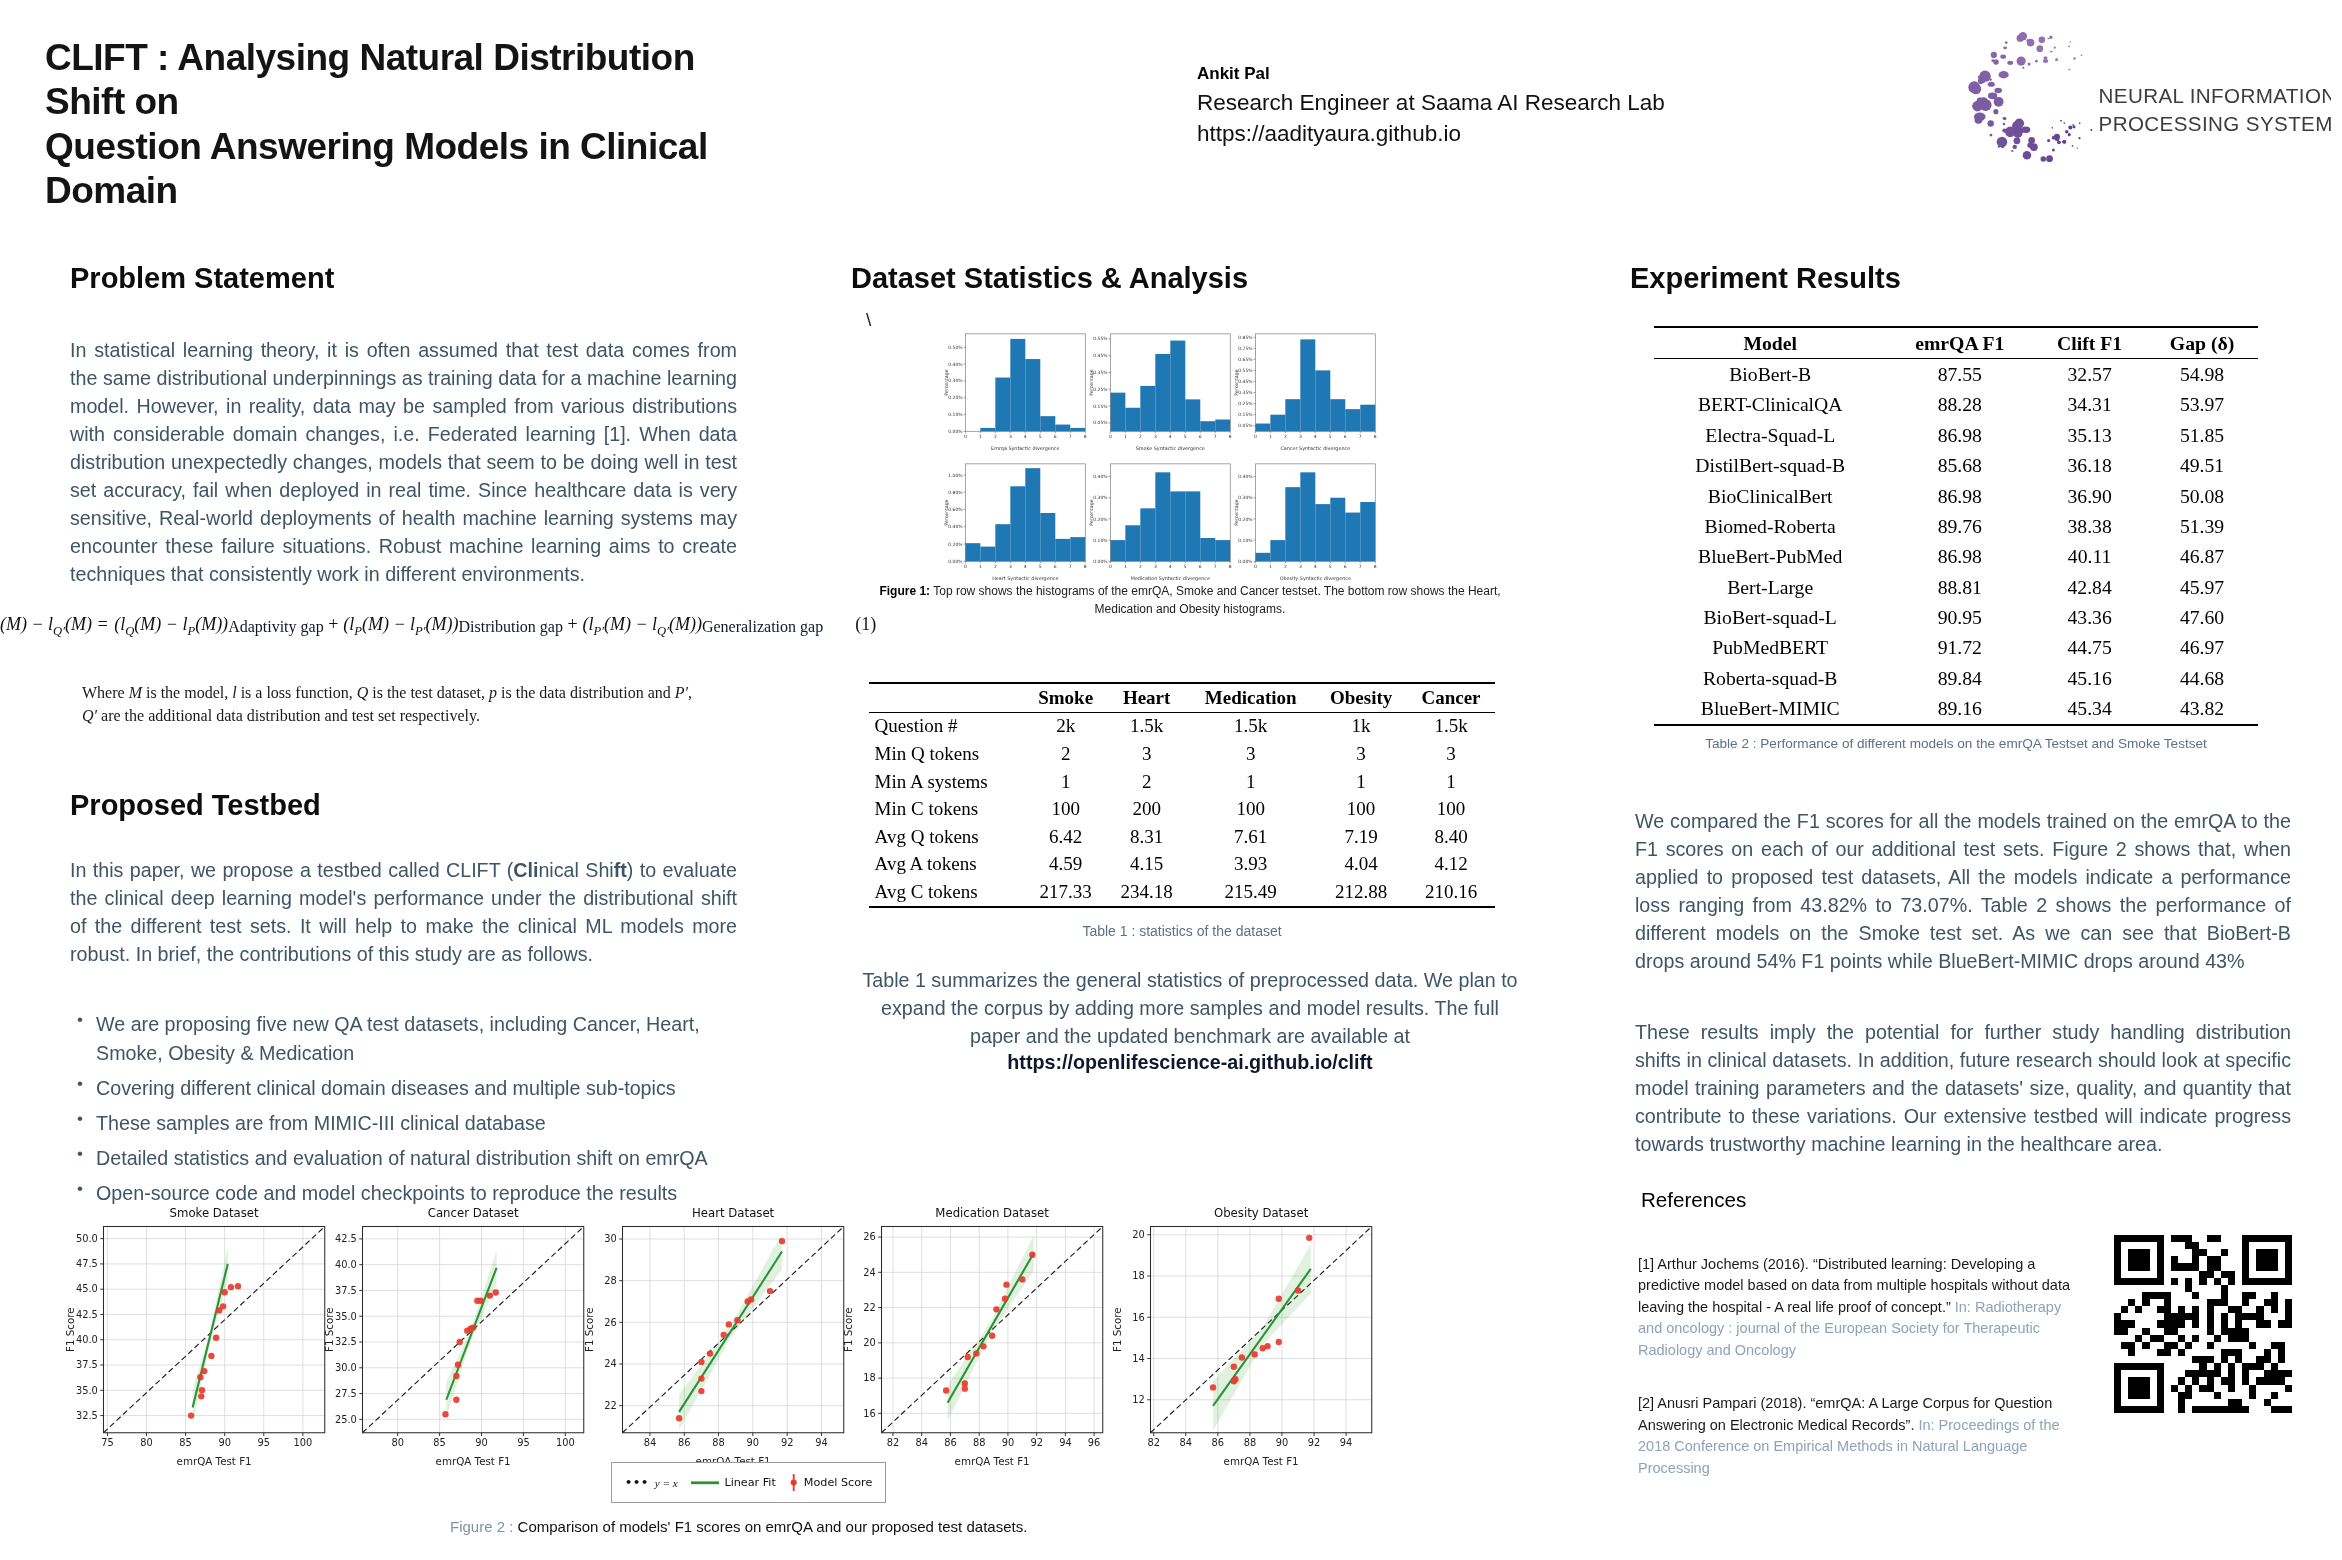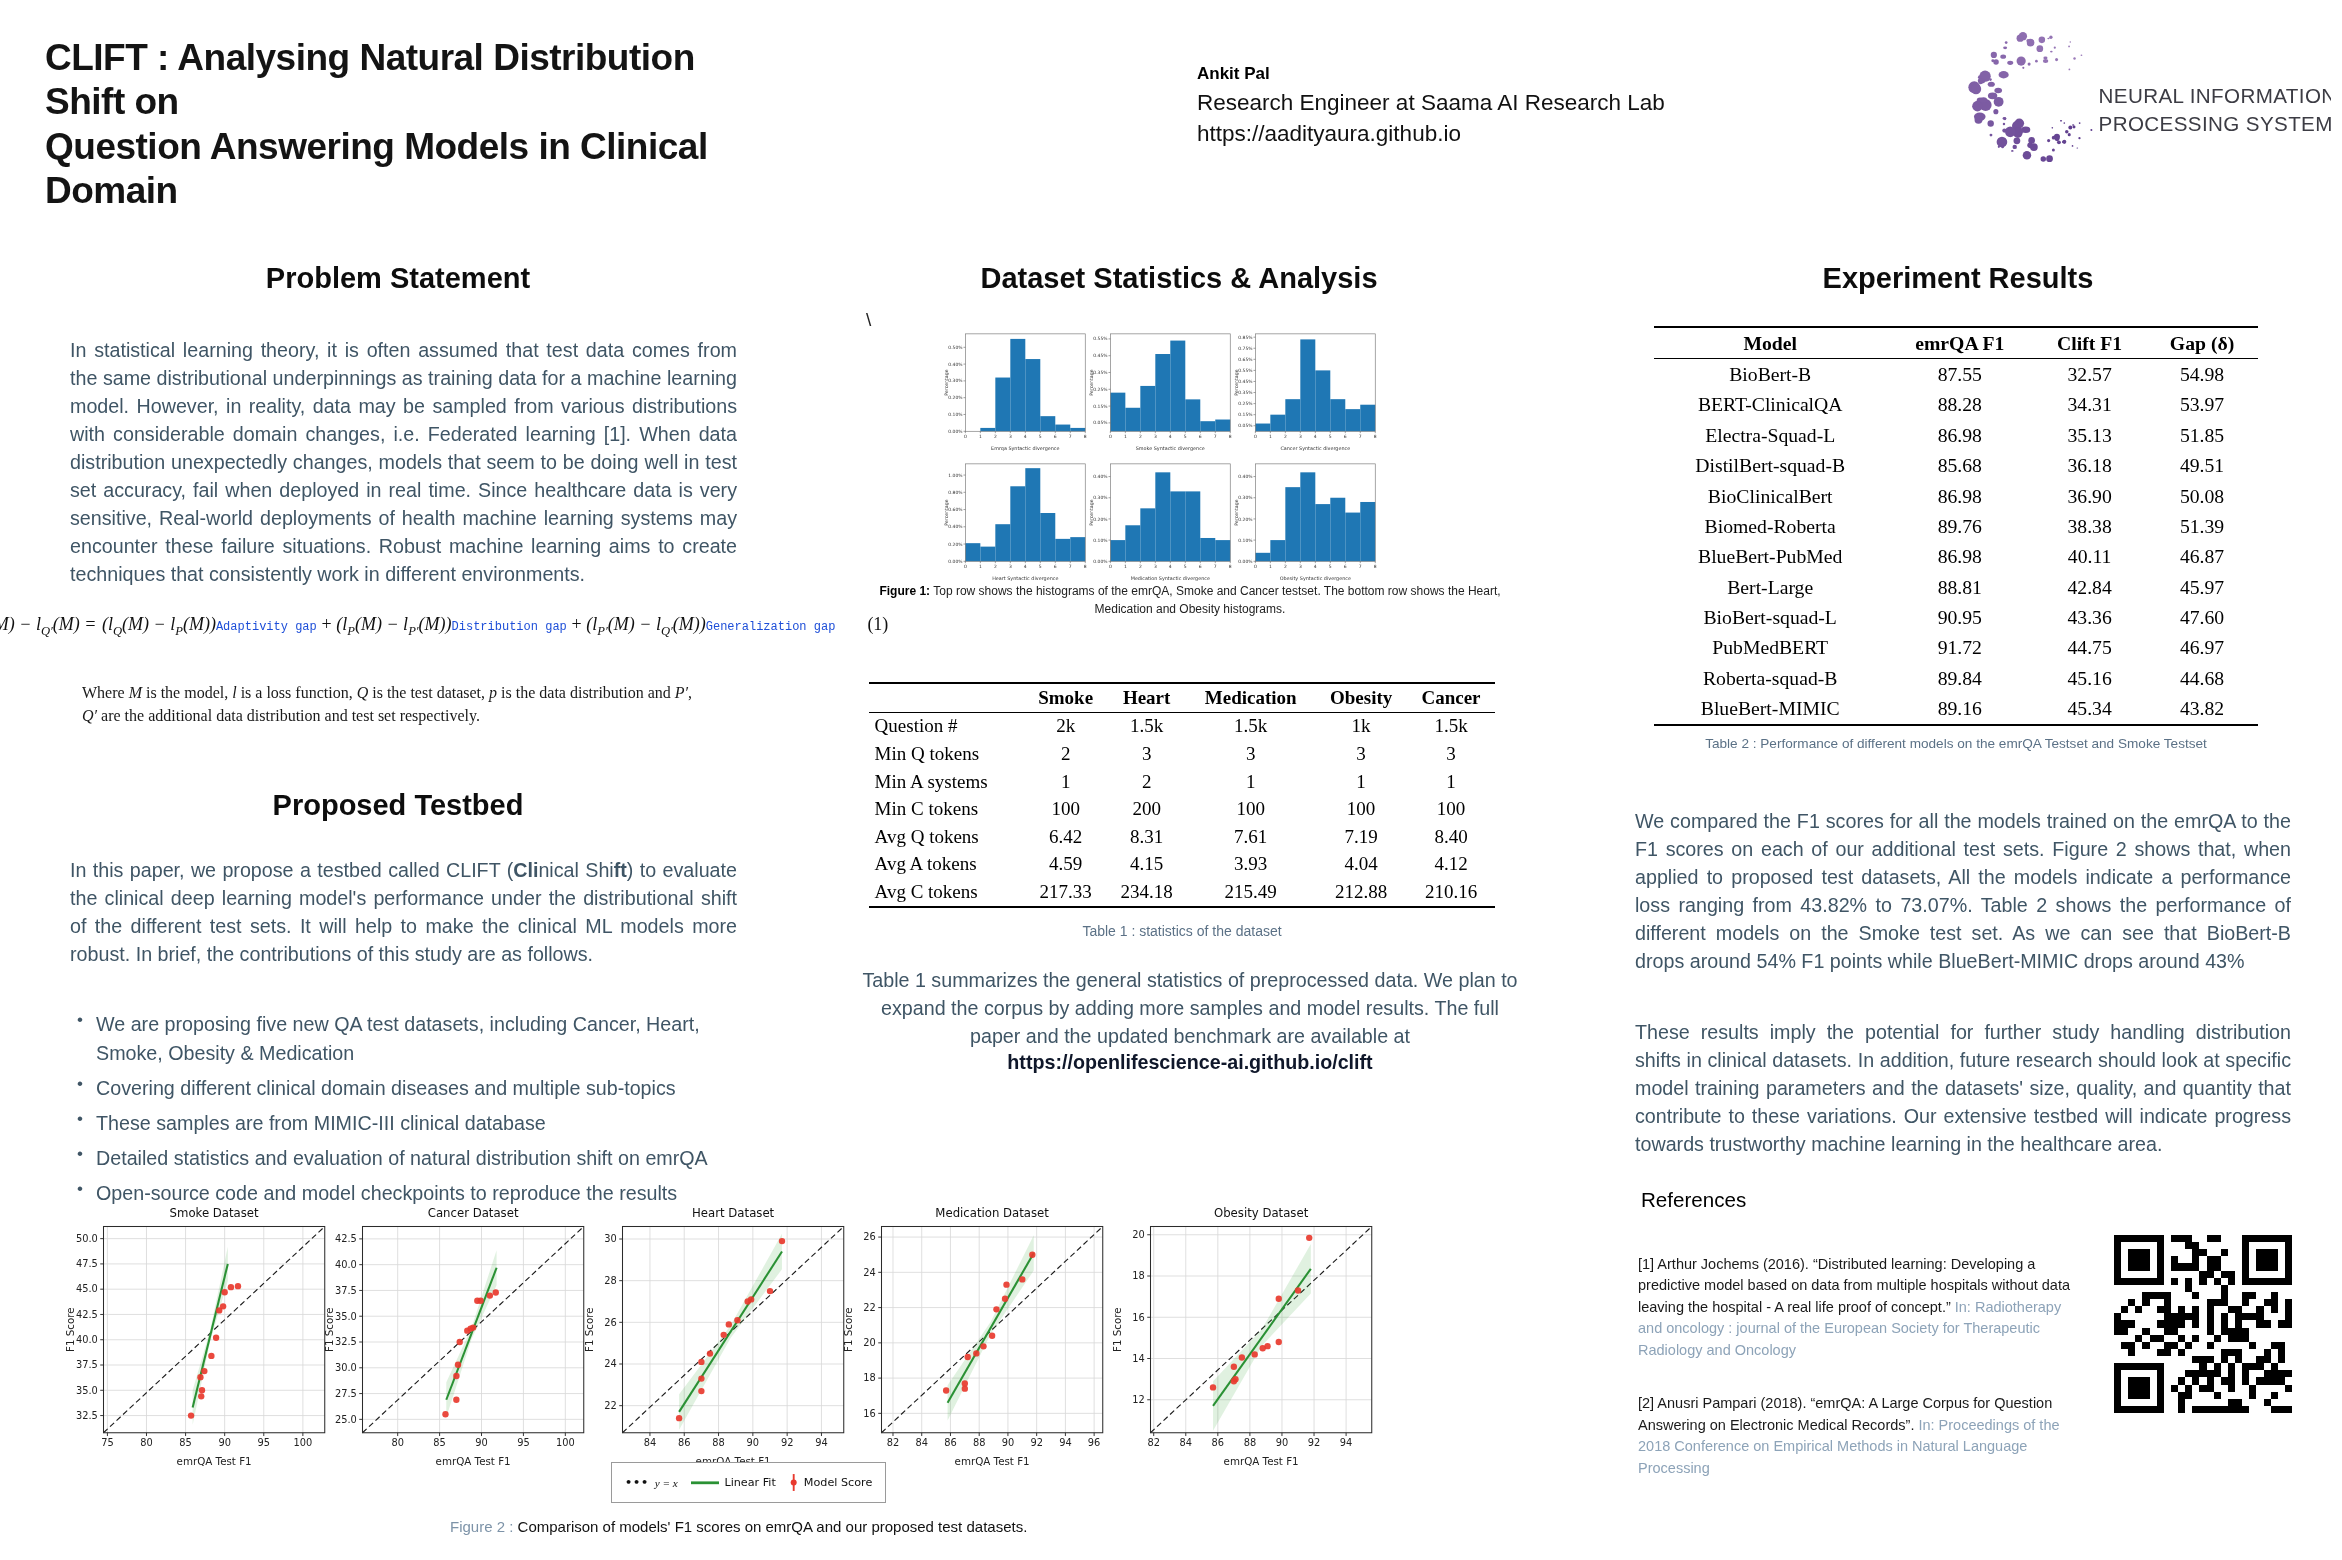--- a/index.html
+++ b/index.html
@@ -2,29 +2,29 @@
 <html style="font-size:15px"><head>
 <meta charset="utf-8">
 <style>
   html,body{margin:0;padding:0;background:#e8e8e8;}
   .poster{position:relative;width:2342px;height:1561px;background:#ffffff;overflow:hidden;
           font-family:"Liberation Sans",sans-serif;color:#3f5565;}
   .abs{position:absolute;}
   .title{font-size:37px;font-weight:700;color:#141414;line-height:1.2;letter-spacing:-0.5px;font-family:"Liberation Sans",sans-serif;}
   .author-name{font-size:17px;font-weight:700;color:#000;}
   .author-line{font-size:22.5px;color:#111;margin-top:5.6px;}
-  .col-heading{font-size:29px;font-weight:700;color:#0d0d0d;text-align:center;}
+  .col-heading{font-size:29px;font-weight:700;color:#0d0d0d;}
   .body-text{font-size:19.7px;line-height:1.42;text-align:justify;color:#3f5565;}
   .center-text{text-align:center;}
   .serif{font-family:"Liberation Serif","DejaVu Serif",serif;}
   .eq-row{display:flex;align-items:flex-start;justify-content:center;font-family:"Liberation Serif","DejaVu Serif",serif;
           font-size:18px;color:#111;font-style:italic;}
   .eq-group{display:inline-flex;flex-direction:row;align-items:center;}
   .eq-brace{width:100%;height:8.4px;display:block;}
-  .eq-label{font-size:12px;font-style:normal;color:#1d4ed8;margin-top:0.9px;white-space:nowrap;font-family:Liberation Mono, monospace;}
+  .eq-label{font-size:16px;font-style:normal;color:#0f172a;margin-top:0.9px;white-space:nowrap;}
   .eq-num{font-style:normal;margin-left:32px;}
   .eq-plus{margin:0 4.7px;font-style:normal;}
   .where-text{font-family:"Liberation Serif","DejaVu Serif",serif;font-size:16px;color:#1a1a1a;line-height:1.45;}
   .bullet-row{display:flex;margin-bottom:6.6px;}
   .bullet-dot{width:32px;flex:none;text-align:center;font-size:17px;color:#3f5565;}
   .bullet-text{font-size:19.7px;line-height:1.45;color:#3f5565;}
   .cap{font-size:14px;color:#5b7186;text-align:center;}
   .fig-cap{font-size:12px;color:#222;text-align:center;line-height:1.5;}
   .fig-cap b{color:#000;}
   table{border-collapse:collapse;font-family:"Liberation Serif","DejaVu Serif",serif;color:#000;}

